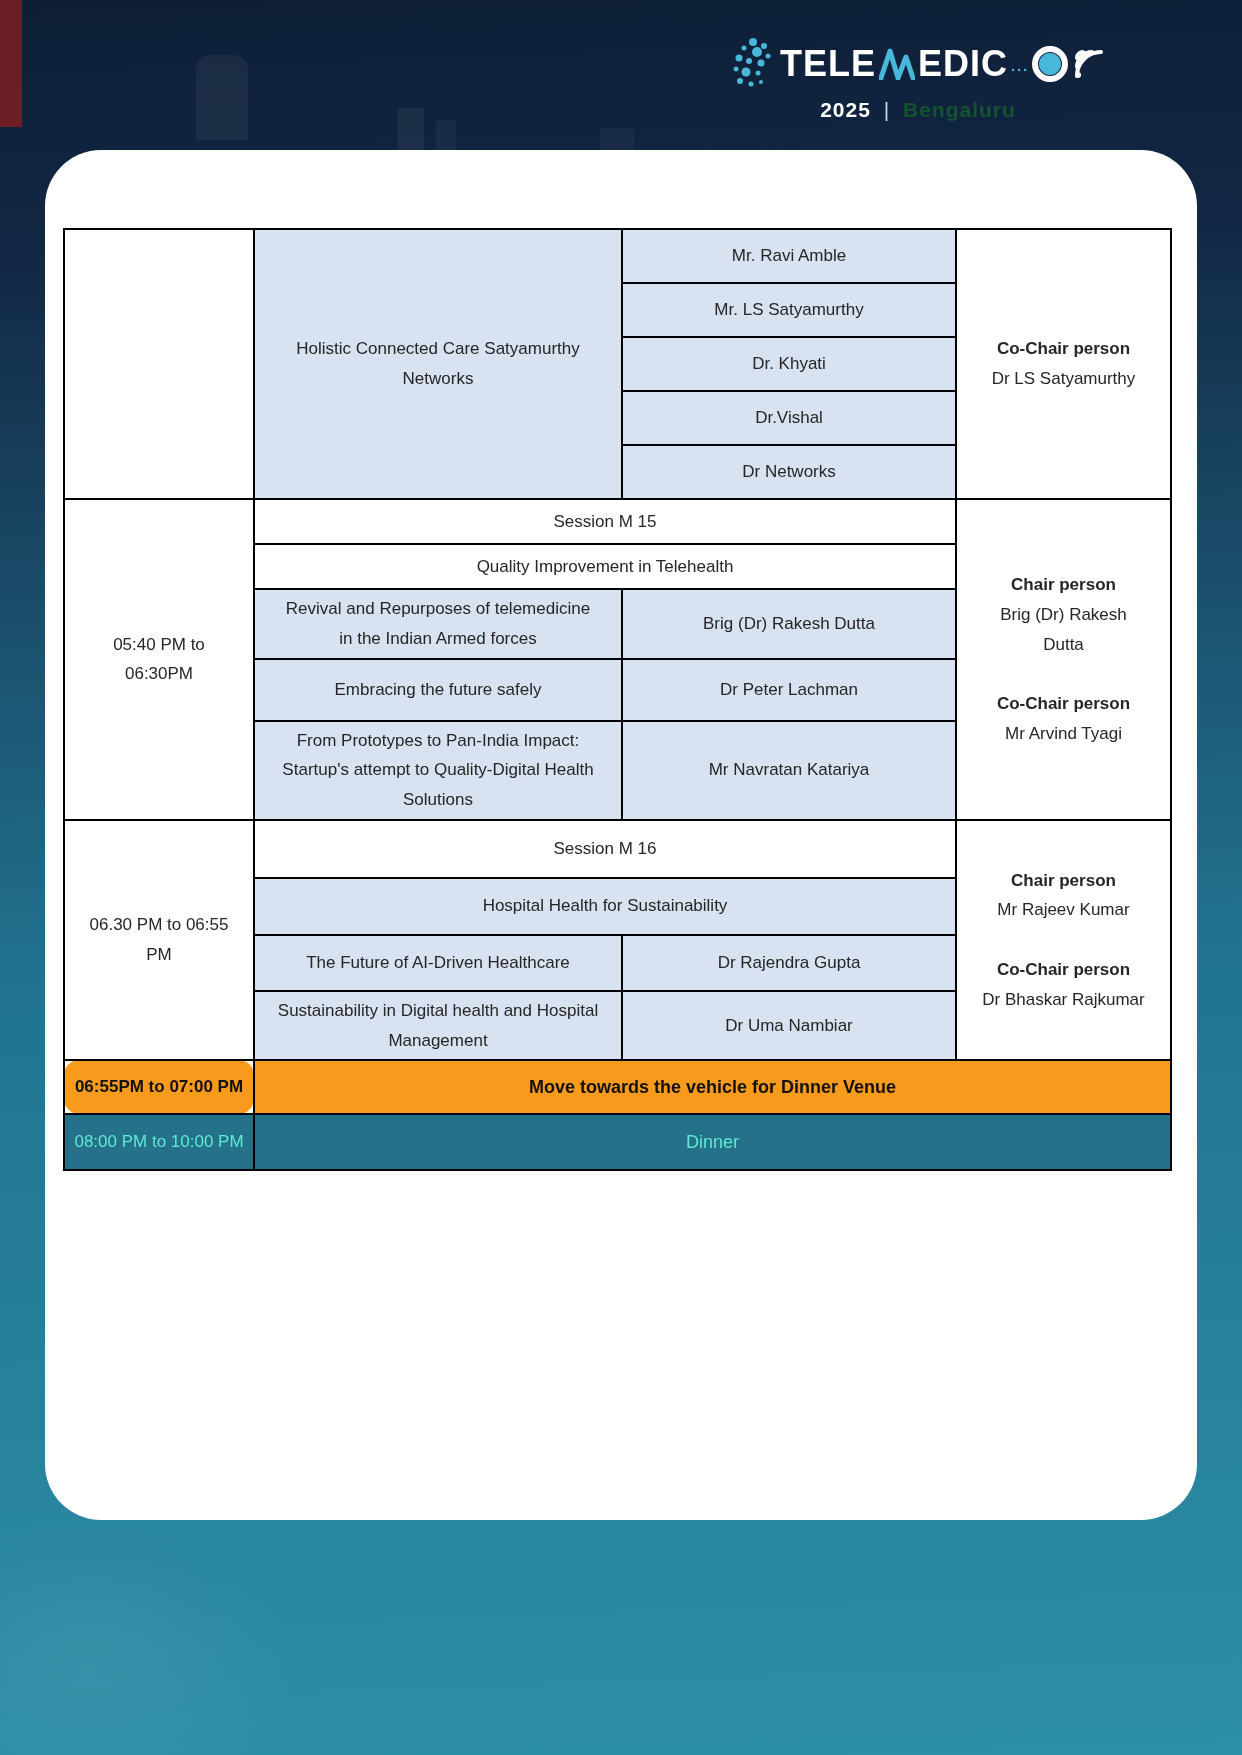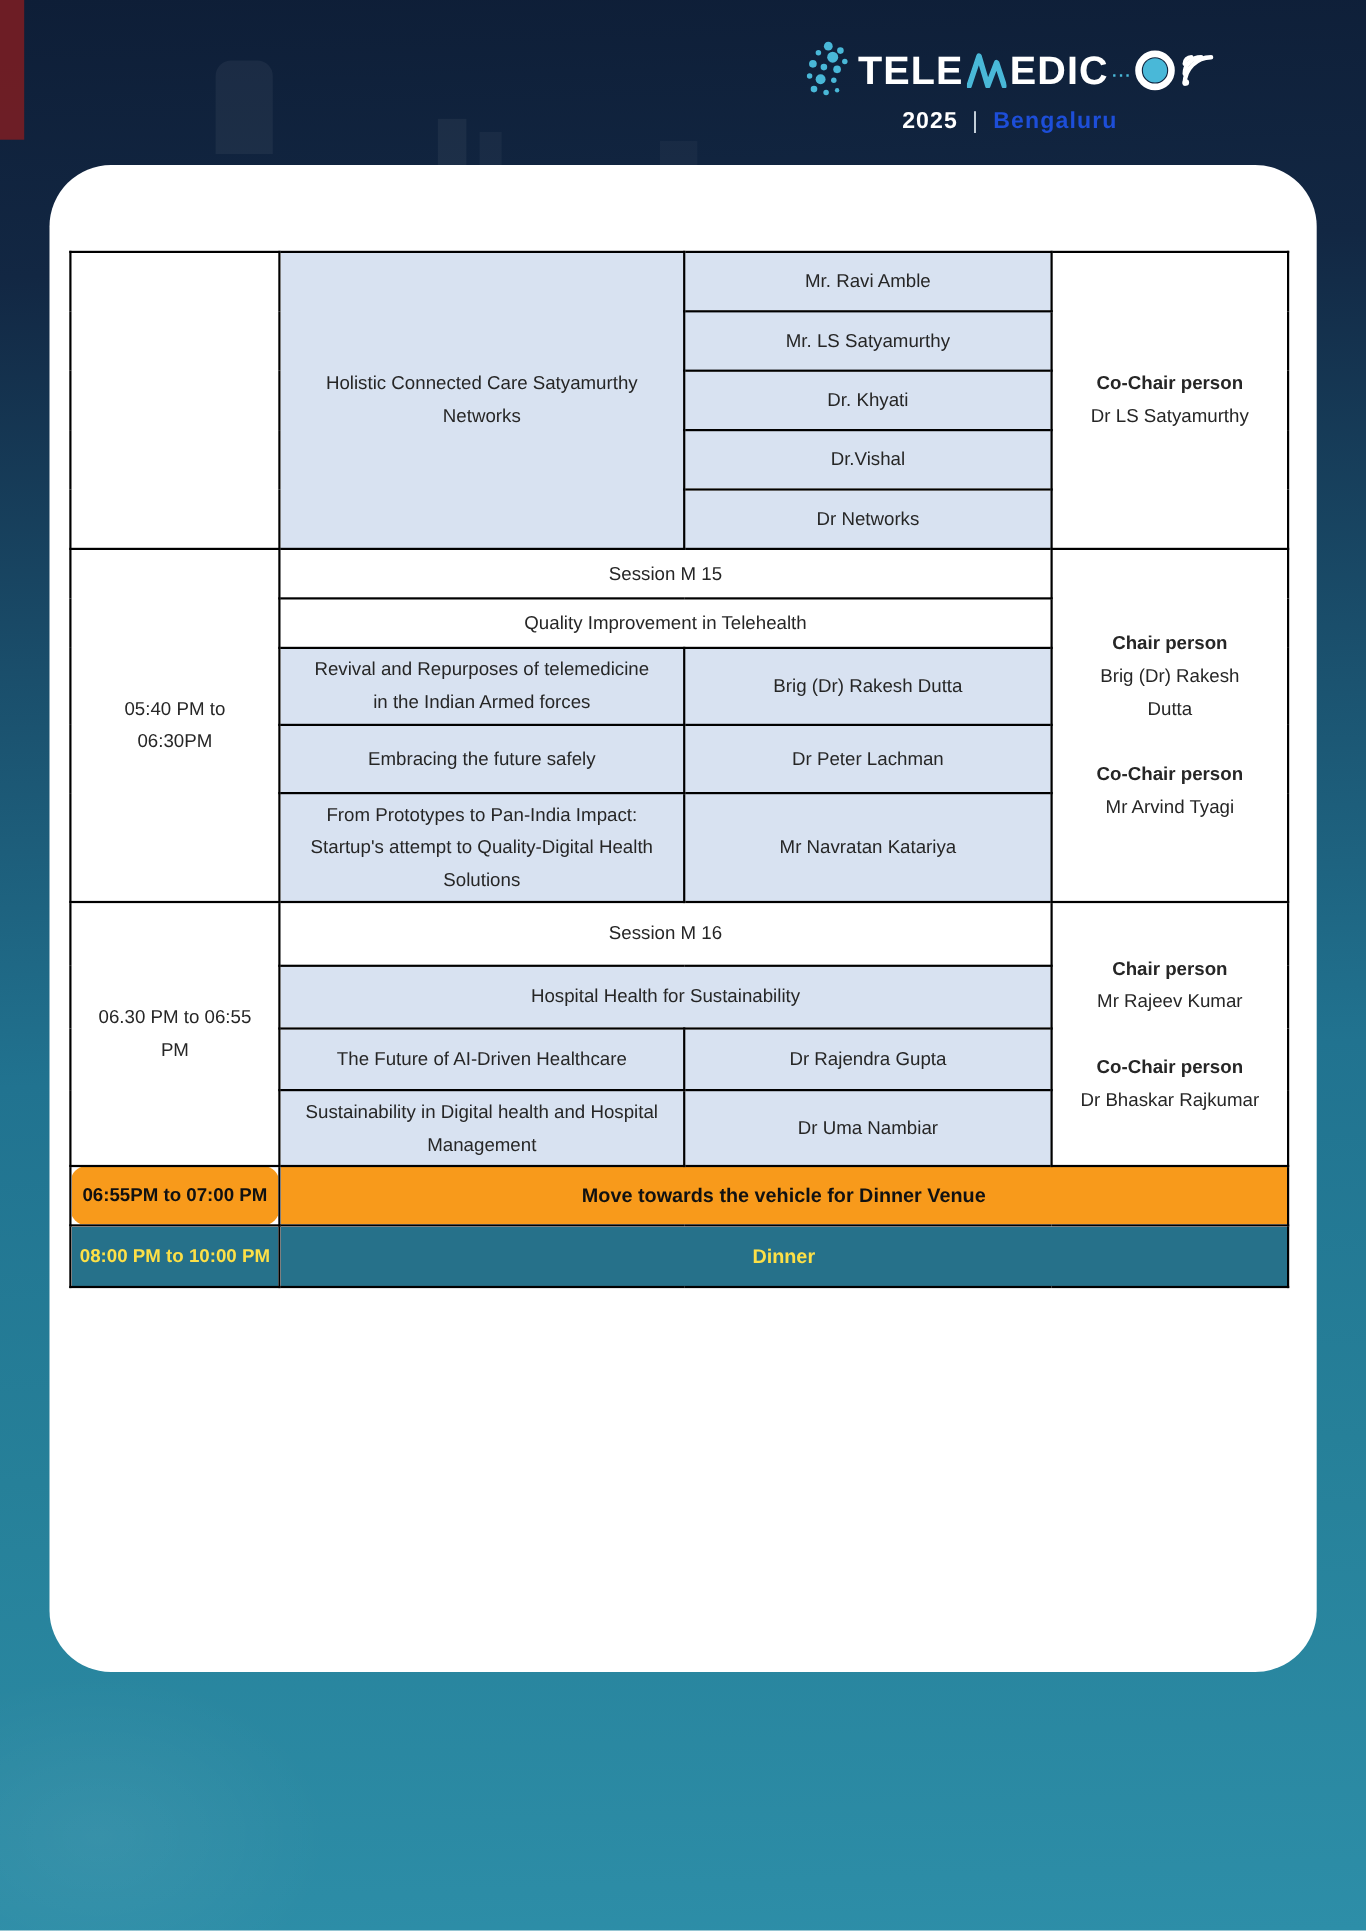--- a/index.html
+++ b/index.html
@@ -22,21 +22,21 @@
   .logo-row{display:flex;align-items:center;justify-content:center;gap:2px;}
   .logo-dots{width:46px;height:56px;margin-right:2px;flex:0 0 auto;}
   .brand{color:#fff;font-weight:bold;font-size:36px;letter-spacing:1px;line-height:1;}
   .brand-m{width:36px;height:32px;margin:0 1px 0 1px;flex:0 0 auto;}
   .brand-dots{color:#49b8d8;font-size:15px;letter-spacing:1px;font-weight:bold;margin:10px 1px 0 1px;}
   .brand-o{display:inline-block;width:22px;height:22px;border:6px solid #fff;border-radius:50%;background:#49b8d8;background-clip:content-box;padding:1px;flex:0 0 auto;}
   .brand-signal{width:34px;height:34px;margin-left:2px;flex:0 0 auto;}
   .logo-sub{margin-top:6px;font-size:21px;font-weight:bold;letter-spacing:1px;}
   .logo-year{color:#fff;}
   .logo-div{color:#cfd8e2;font-weight:normal;margin:0 6px;}
-  .logo-city{color:#1d4ed8;}
+  .logo-city{color:#14532d;}
 
   
   .card{
     position:absolute;left:45px;top:150px;width:1152px;height:1370px;
     background:#fff;border-radius:56px;
   }
 
   
   table.sched{
     position:absolute;left:18px;top:78px;
@@ -54,21 +54,21 @@
   .chair-gap{height:30px;}
   td.c-time{font-size:17px;}
   td.session-label{background:#fff;}
   td.session-title{background:#fff;}
   tr.hrow{height:54px;}
   tr.h45{height:45px;} tr.h60{height:60px;} tr.h62{height:62px;} tr.h83{height:83px;}
   tr.h58{height:58px;} tr.h57{height:57px;} tr.h56{height:56px;} tr.h65{height:65px;}
   tr.hband{height:54px;} tr.hband2{height:56px;}
   td.band-orange{background:#f89a1b;font-weight:bold;color:#111;font-size:18px;}
   td.band-orange.time{font-size:17px;padding:4px 6px;border-radius:15px;}
-  td.band-teal{background:#26718a;font-weight:bold;color:#fde047;font-size:18px;}
+  td.band-teal{background:#26718a;font-weight:normal;color:#5eead4;font-size:18px;}
   td.band-teal.time{font-size:17px;padding:4px 6px;}
 
   
   .note{
     position:absolute;left:0;right:0;top:1302px;text-align:center;
     font-weight:bold;font-size:17.5px;color:#1c1c2e;letter-spacing:.2px;
   }
 </style>
 </head>
 <body>

